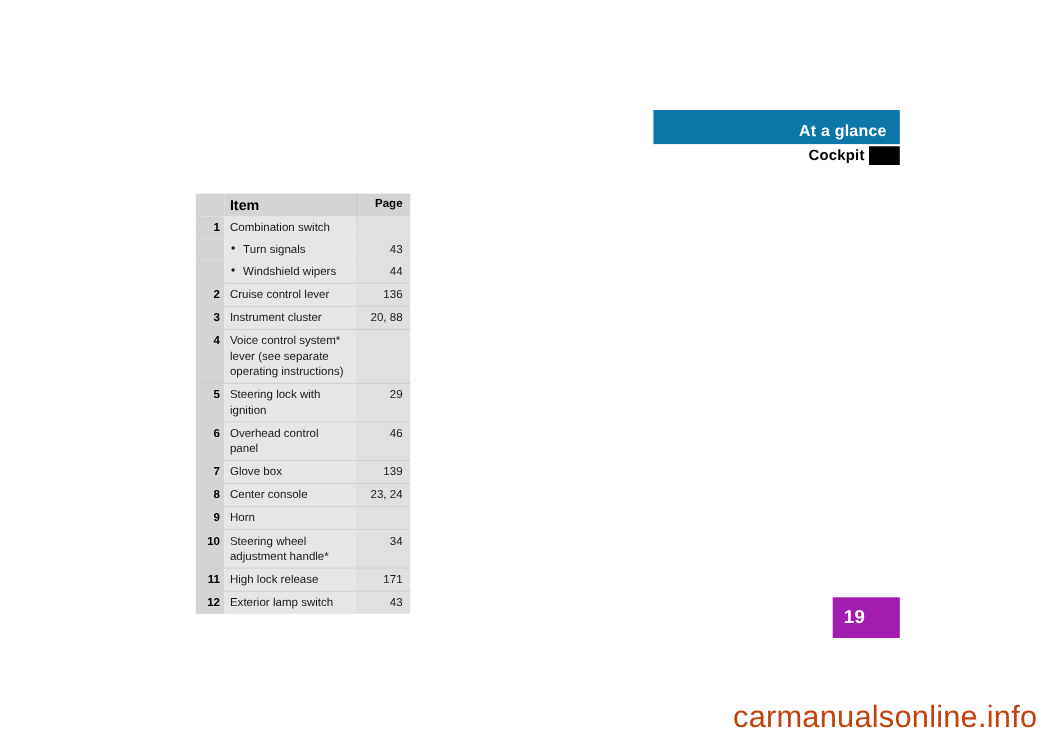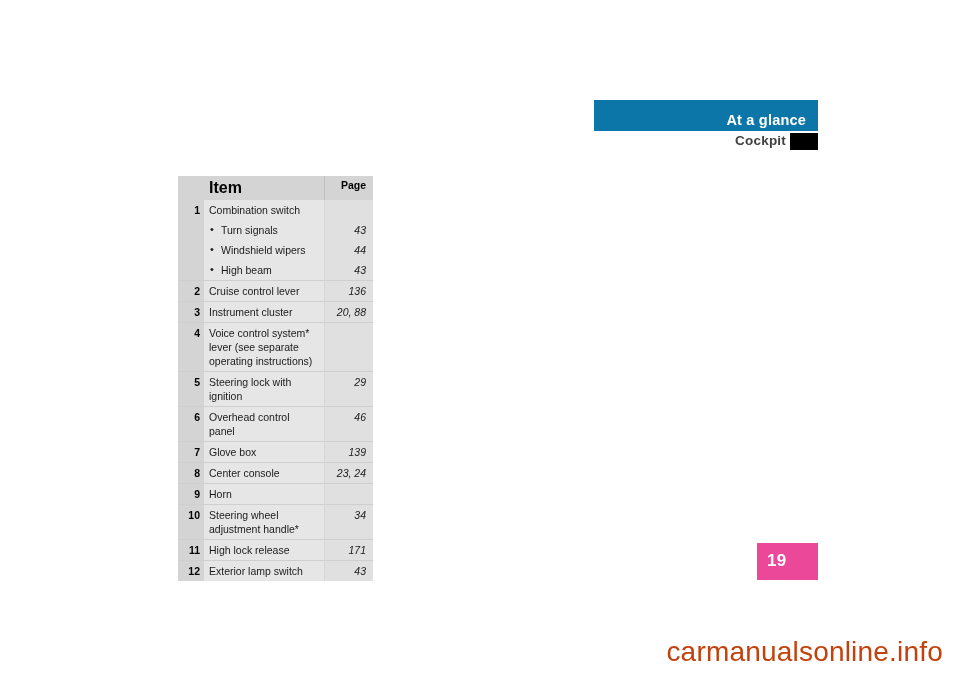--- a/index.html
+++ b/index.html
@@ -40,21 +40,21 @@
     position: absolute;
     left: 594px;
     top: 133px;
     width: 224px;
     height: 18px;
   }
   #subheader-title {
     position: absolute;
     right: 32px;
     top: 0px;
-    color: #404040;
+    color: #000000;
     font-size: 13.5px;
     font-weight: bold;
     letter-spacing: 0.2px;
     white-space: nowrap;
   }
   #subheader-marker {
     position: absolute;
     right: 0px;
     top: 0px;
     width: 28px;
@@ -78,21 +78,21 @@
   }
 
   
   .hdr-num {
     background: #d4d4d4;
     width: 22px;
     height: 18px;
   }
   .hdr-item {
     background: #d4d4d4;
-    font-size: 16px;
+    font-size: 13px;
     font-weight: bold;
     text-align: left;
     padding: 3px 0 3px 5px !important;
     color: #000;
   }
   .hdr-page {
     background: #d4d4d4;
     font-size: 10.5px;
     font-weight: bold;
     text-align: right;
@@ -121,21 +121,20 @@
   }
   .c-page {
     background: #e0e0e0;
     width: 41px;
     text-align: right;
     padding: 3px 7px 3px 0 !important;
     line-height: 14px;
     color: #1a1a1a;
     border-left: 1px solid #d6d6d6;
     white-space: nowrap;
-    font-style: italic;
   }
   tr.has-rule .c-num,
   tr.has-rule .c-item,
   tr.has-rule .c-page {
     border-top: 1px solid #cfcfcf;
   }
   tr.sub .c-item {
     padding-left: 5px !important;
   }
   .bullet-line {
@@ -152,21 +151,21 @@
     color: #1a1a1a;
   }
 
   
   #page-number-box {
     position: absolute;
     left: 757px;
     top: 543px;
     width: 61px;
     height: 37px;
-    background: #ec4899;
+    background: #a21caf;
   }
   #page-number-label {
     position: absolute;
     left: 10px;
     top: 8px;
     color: #ffffff;
     font-size: 17px;
     font-weight: bold;
     letter-spacing: 0.3px;
   }
@@ -215,27 +214,20 @@
         </td>
         <td class="c-page">43</td>
       </tr>
       <tr class="sub">
         <td class="c-num"></td>
         <td class="c-item">
           <span class="bullet-line">Windshield wipers</span>
         </td>
         <td class="c-page">44</td>
       </tr>
-      <tr class="sub">
-        <td class="c-num"></td>
-        <td class="c-item">
-          <span class="bullet-line">High beam</span>
-        </td>
-        <td class="c-page">43</td>
-      </tr>
       <tr class="has-rule">
         <td class="c-num">2</td>
         <td class="c-item">Cruise control lever</td>
         <td class="c-page">136</td>
       </tr>
       <tr class="has-rule">
         <td class="c-num">3</td>
         <td class="c-item">Instrument cluster</td>
         <td class="c-page">20, 88</td>
       </tr>

